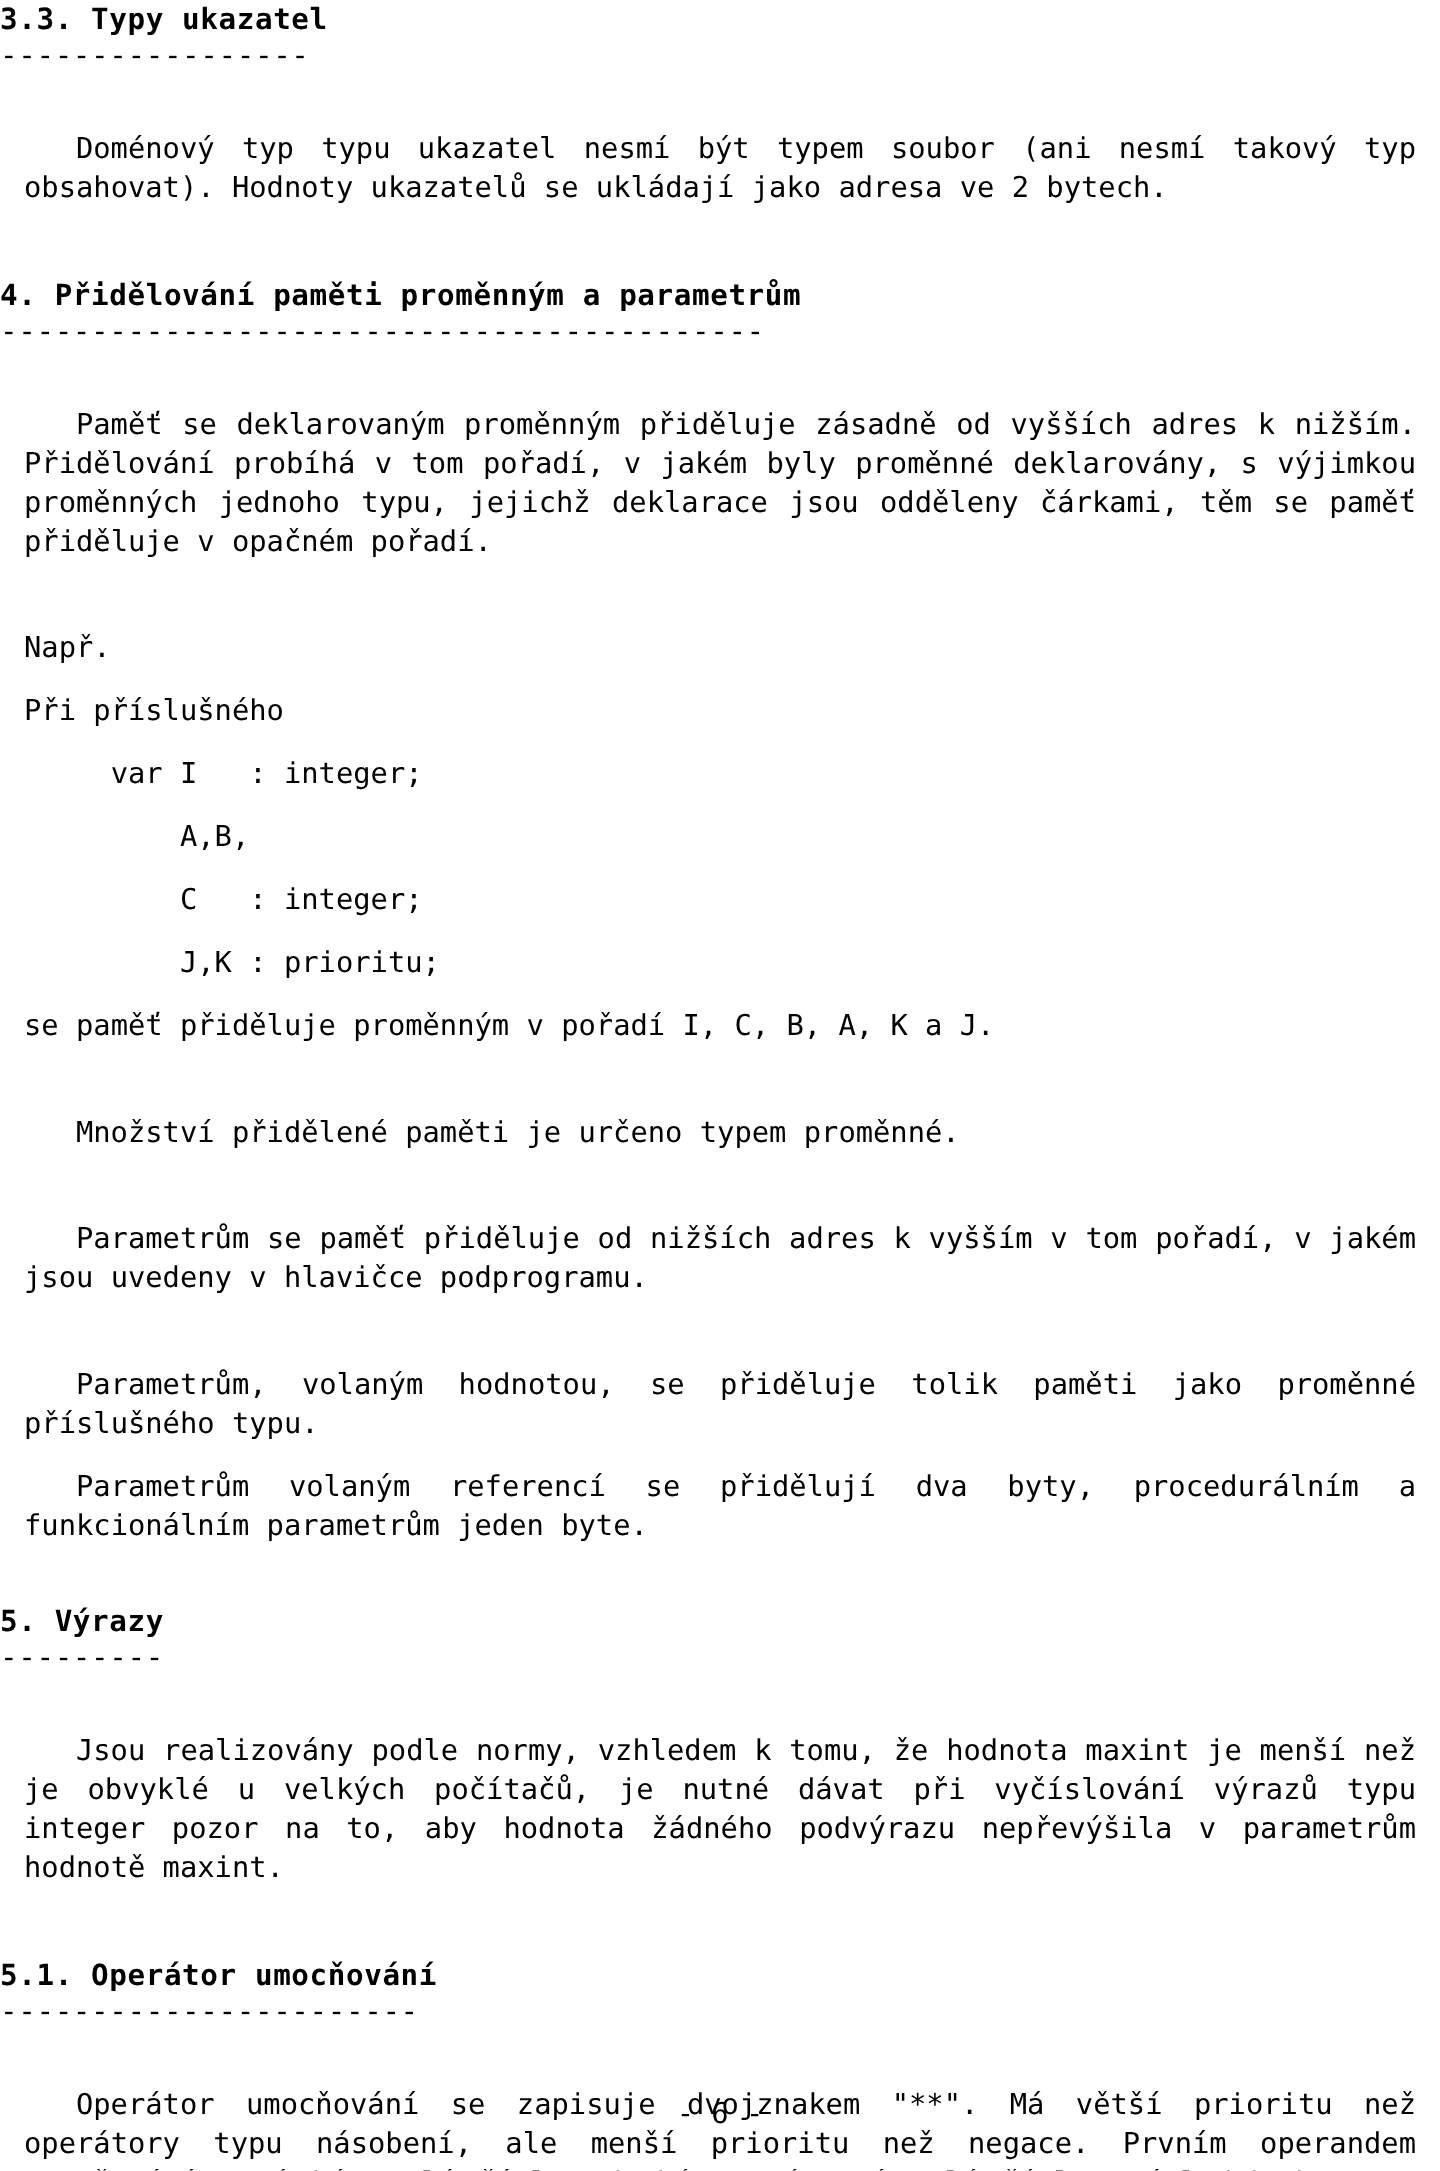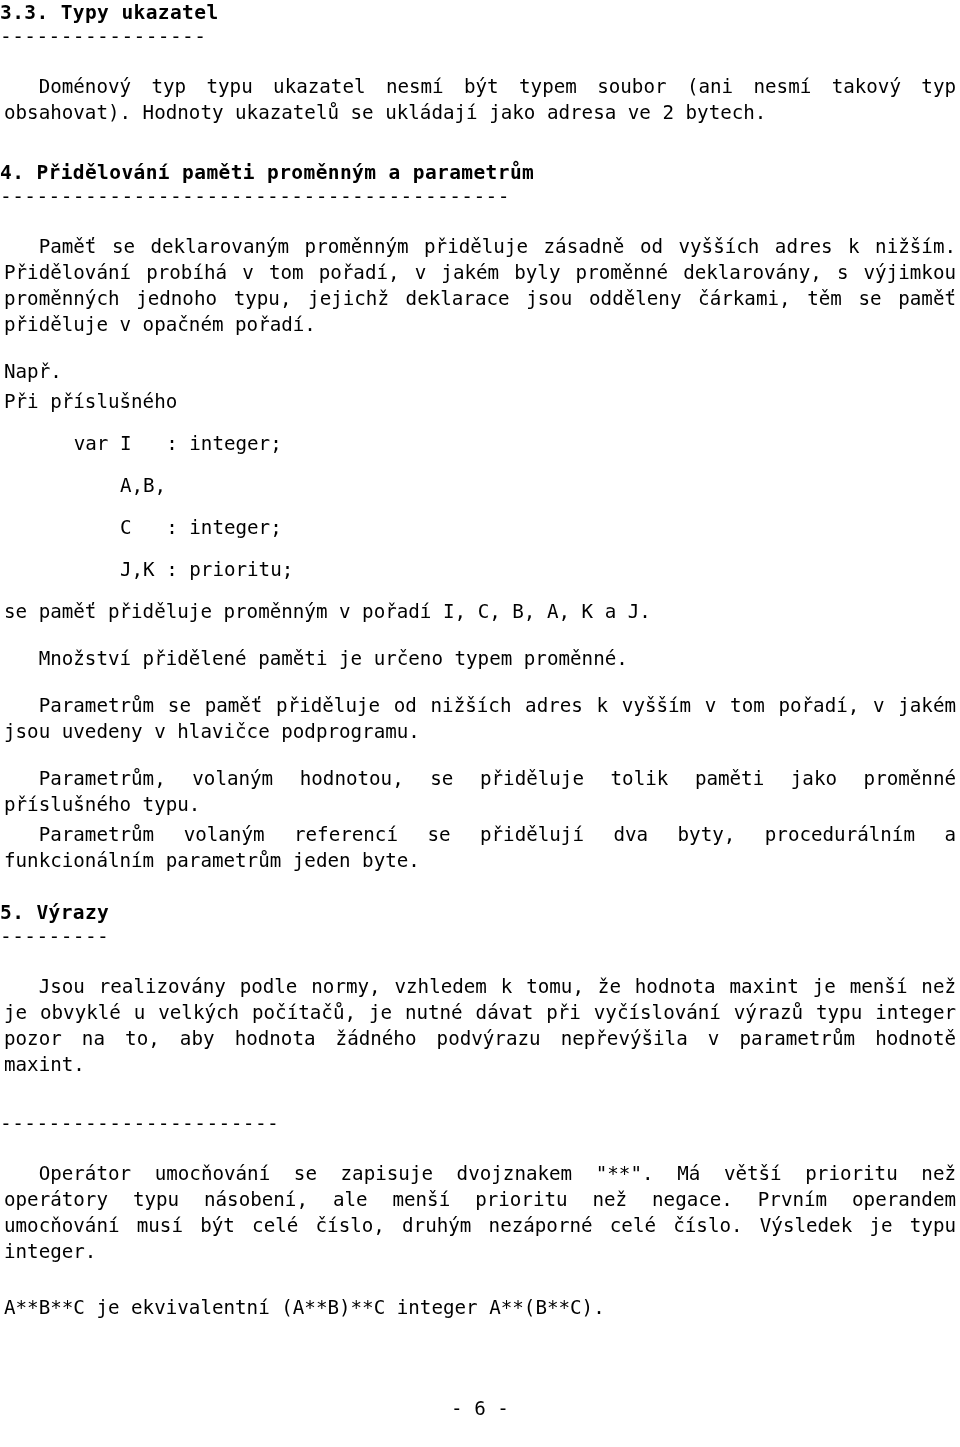--- a/index.html
+++ b/index.html
@@ -47,21 +47,21 @@
     margin: 0;
     overflow: hidden;
     height: 23px;
   }
 
   
   .para {
     font-family: "DejaVu Sans Mono", "Liberation Mono", monospace;
     font-size: 19.2px;
     line-height: 26px;
-    margin: 4px;
+    margin: 16px;
     text-align: justify;
     text-justify: inter-word;
     word-spacing: 0px;
     hyphens: none;
   }
   .para.indent {
     text-indent: 3ch;
   }
   .para.noj {
     text-align: left;
@@ -146,20 +146,21 @@
 
     <h2 class="heading">5. Výrazy</h2>
     <div class="rule">---------</div>
 
     <div class="sp-m"></div>
 
     <p class="para indent">Jsou realizovány podle normy, vzhledem k tomu, že hodnota maxint je menší než je obvyklé u velkých počítačů, je nutné dávat při vyčíslování výrazů typu integer pozor na to, aby hodnota žádného podvýrazu nepřevýšila v parametrům hodnotě maxint.</p>
 
     <div class="sp-l"></div>
 
+    <h2 class="heading">5.1. Operátor umocňování</h2>
     <div class="rule">-----------------------</div>
 
     <div class="sp-m"></div>
 
     <p class="para indent">Operátor umocňování se zapisuje dvojznakem "**". Má větší prioritu než operátory typu násobení, ale menší prioritu než negace. Prvním operandem umocňování musí být celé číslo, druhým nezáporné celé číslo. Výsledek je typu integer.</p>
 
     <div class="sp-m"></div>
 
     <p class="para noj">A**B**C je ekvivalentní (A**B)**C integer A**(B**C).</p>
 

